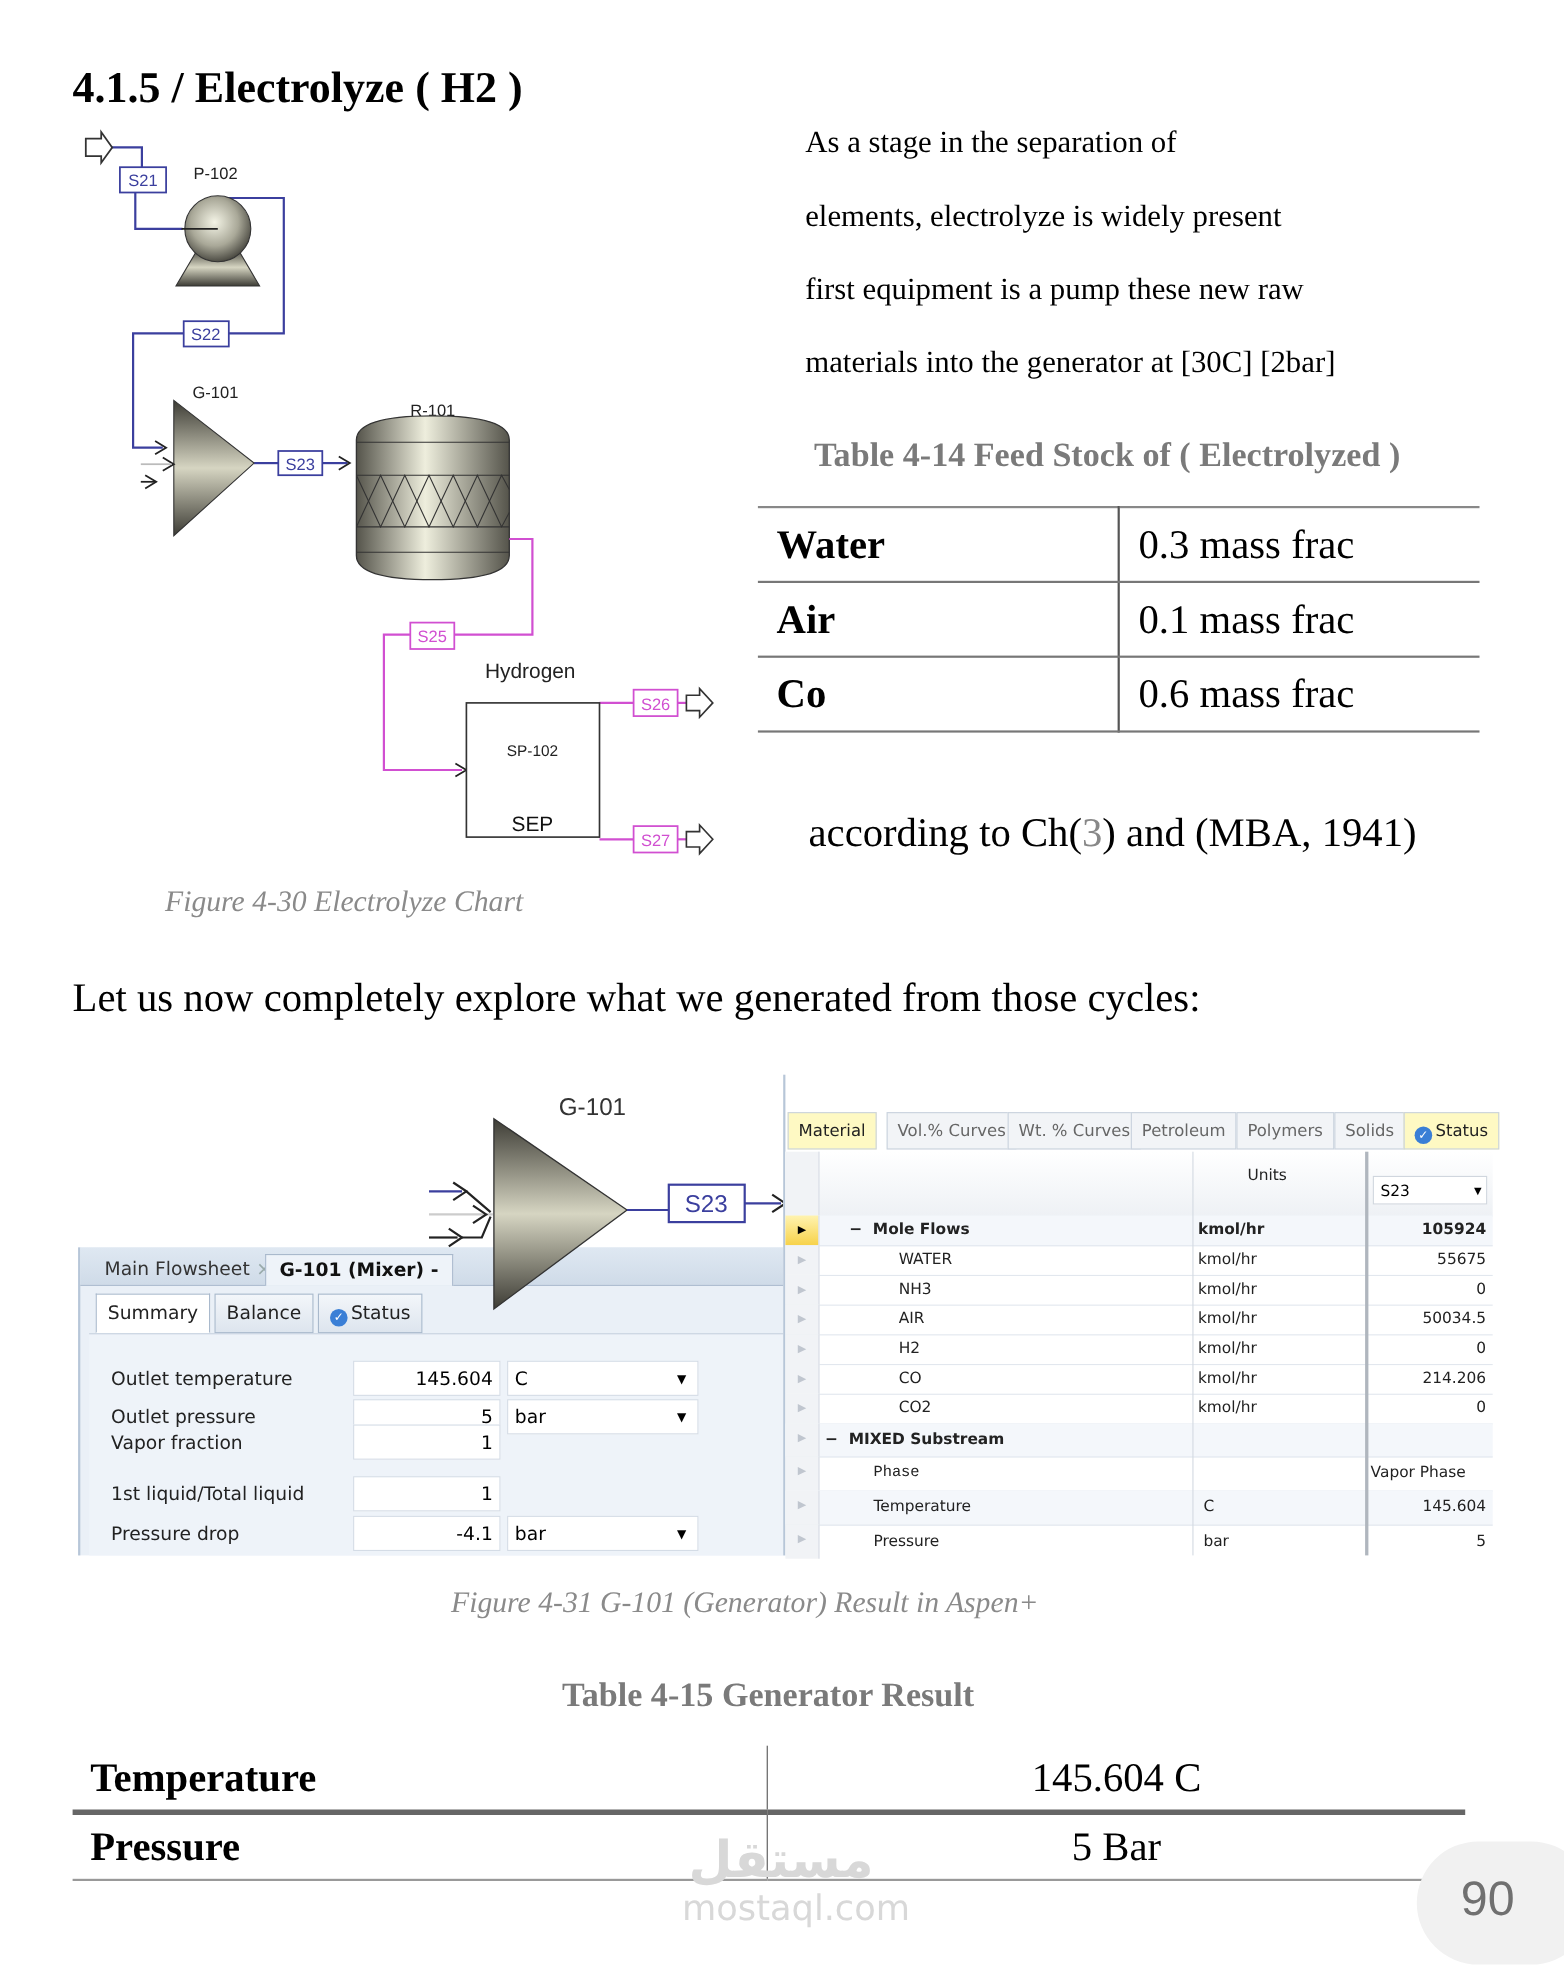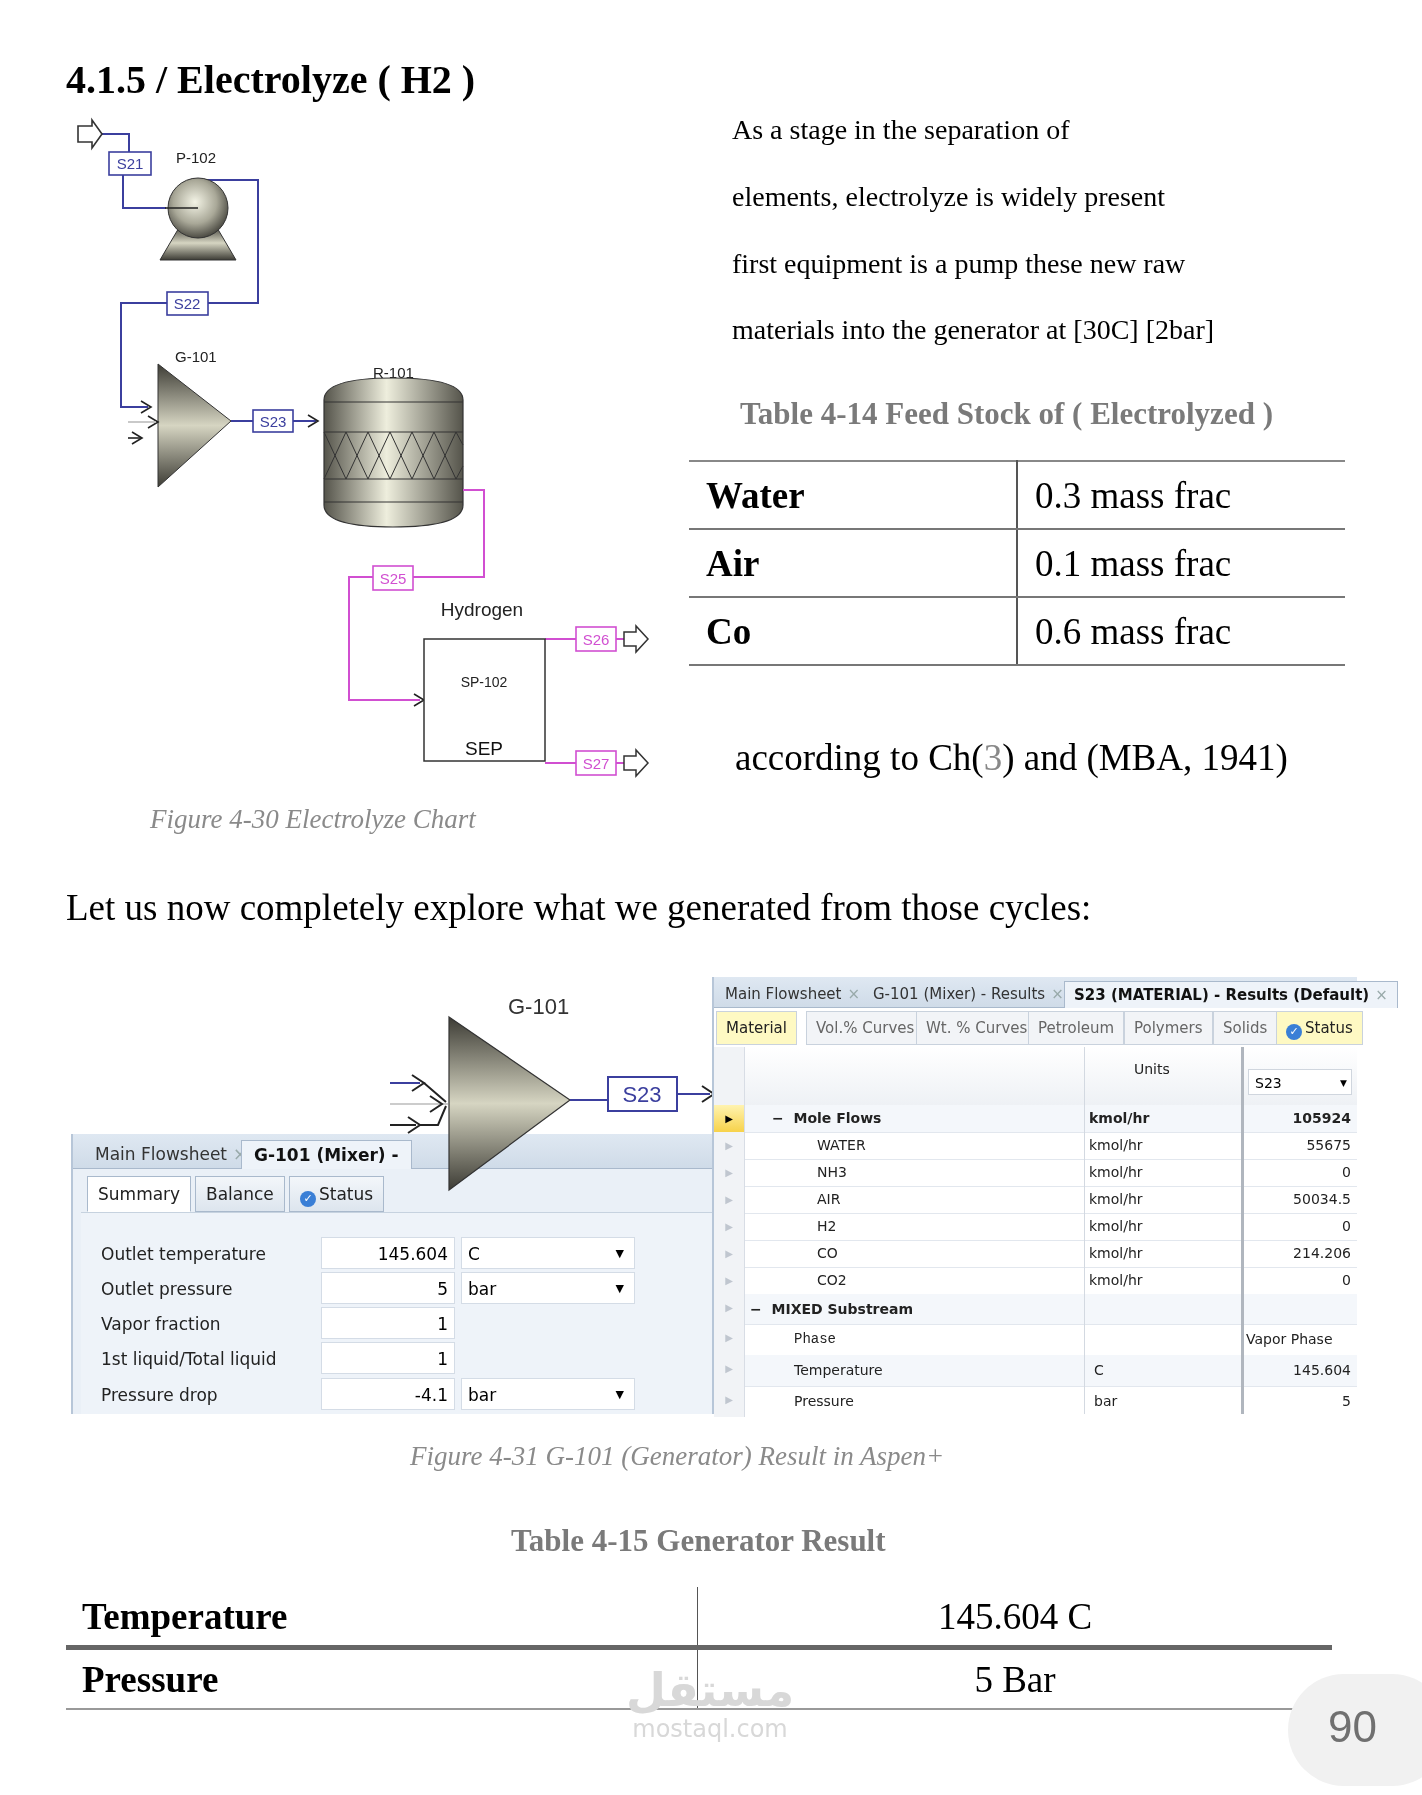--- a/index.html
+++ b/index.html
@@ -54,21 +54,21 @@
   table.res td{height:58px;padding:0 0 0 16px;vertical-align:middle;}
   table.res td.k{font-weight:bold;width:615px;border-right:1px solid #555;}
   table.res td.v{text-align:center;padding-left:0;}
   table.res tr.r0 td{border-bottom:5px solid #666;}
   table.res tr.r1 td{border-bottom:2px solid #999;}
   table.res tr.r2 td{border-bottom:2px solid #999;}
   .pagenum{left:1288px;top:1674px;width:160px;height:112px;border-radius:56px;background:#f1f1f1;}
   .pagenum span{position:absolute;left:40px;top:28px;font-family:"Liberation Sans",sans-serif;font-size:44px;color:#707070;}
   .watermark{left:620px;top:1665px;width:180px;text-align:center;color:#d8d8d8;font-family:"DejaVu Sans",sans-serif;}
   .watermark .wm-ar{font-size:46px;font-weight:bold;line-height:50px;}
-  .watermark .wm-url{font-size:24px;}
+  .watermark .wm-url{font-size:32px;}
   svg text{font-family:"Liberation Sans",sans-serif;}
 </style>
 </head>
 <body>
 
 <div class="abs heading">4.1.5 / Electrolyze ( H2 )</div>
 
 <svg class="abs" style="left:0;top:0" width="700" height="800">
   <defs>
     <radialGradient id="ballg" cx="45%" cy="40%" r="60%">
@@ -218,21 +218,21 @@
     <div class="frow" style="top:24px;">
       <span class="flabel">Outlet temperature</span>
       <div class="fval">145.604</div>
       <div class="funit"><span>C</span><span class="caret">▼</span></div>
     </div>
     <div class="frow" style="top:59px;">
       <span class="flabel">Outlet pressure</span>
       <div class="fval">5</div>
       <div class="funit"><span>bar</span><span class="caret">▼</span></div>
     </div>
-    <div class="frow" style="top:94px;text-decoration:underline;">
+    <div class="frow" style="top:82px;text-decoration:underline;">
       <span class="flabel">Vapor fraction</span>
       <div class="fval">1</div>
     </div>
     <div class="frow" style="top:129px;">
       <span class="flabel">1st liquid/Total liquid</span>
       <div class="fval">1</div>
     </div>
     <div class="frow" style="top:165px;">
       <span class="flabel">Pressure drop</span>
       <div class="fval">-4.1</div>
@@ -256,25 +256,20 @@
   <line x1="190" y1="120" x2="228" y2="120" stroke="#3b3f9e" stroke-width="2"></line>
   <g>
     <rect x="228" y="97" width="69" height="34" fill="#fff" stroke="#3b3f9e" stroke-width="2"></rect>
     <text x="262" y="122" font-size="22" fill="#3b3f9e" text-anchor="middle">S23</text>
   </g>
   <line x1="297" y1="114" x2="330" y2="114" stroke="#3b3f9e" stroke-width="2"></line>
   <path d="M322,106 L334,114 L322,122" stroke="#222" stroke-width="2" fill="none"></path>
 </svg>
 
 <div class="abs aspen rp">
-  <div class="doc-tabs">
-    <div class="dtab" style="left:2px;"><span>Main Flowsheet</span><span class="close-x">×</span></div>
-    <div class="dtab" style="left:150px;"><span>G-101 (Mixer) - Results</span><span class="close-x">×</span></div>
-    <div class="dtab active" style="left:350px;"><span>S23 (MATERIAL) - Results (Default)</span><span class="close-x">×</span></div>
-  </div>
   <div class="subtabs">
     <div class="stab active" style="left:0px;">Material</div>
     <div class="stab" style="left:90px;">Vol.% Curves</div>
     <div class="stab" style="left:200px;">Wt. % Curves</div>
     <div class="stab" style="left:312px;">Petroleum</div>
     <div class="stab" style="left:408px;">Polymers</div>
     <div class="stab" style="left:497px;">Solids</div>
     <div class="stab active" style="left:560px;"><span class="check">✓</span><span>Status</span></div>
   </div>
   <div class="grid">

